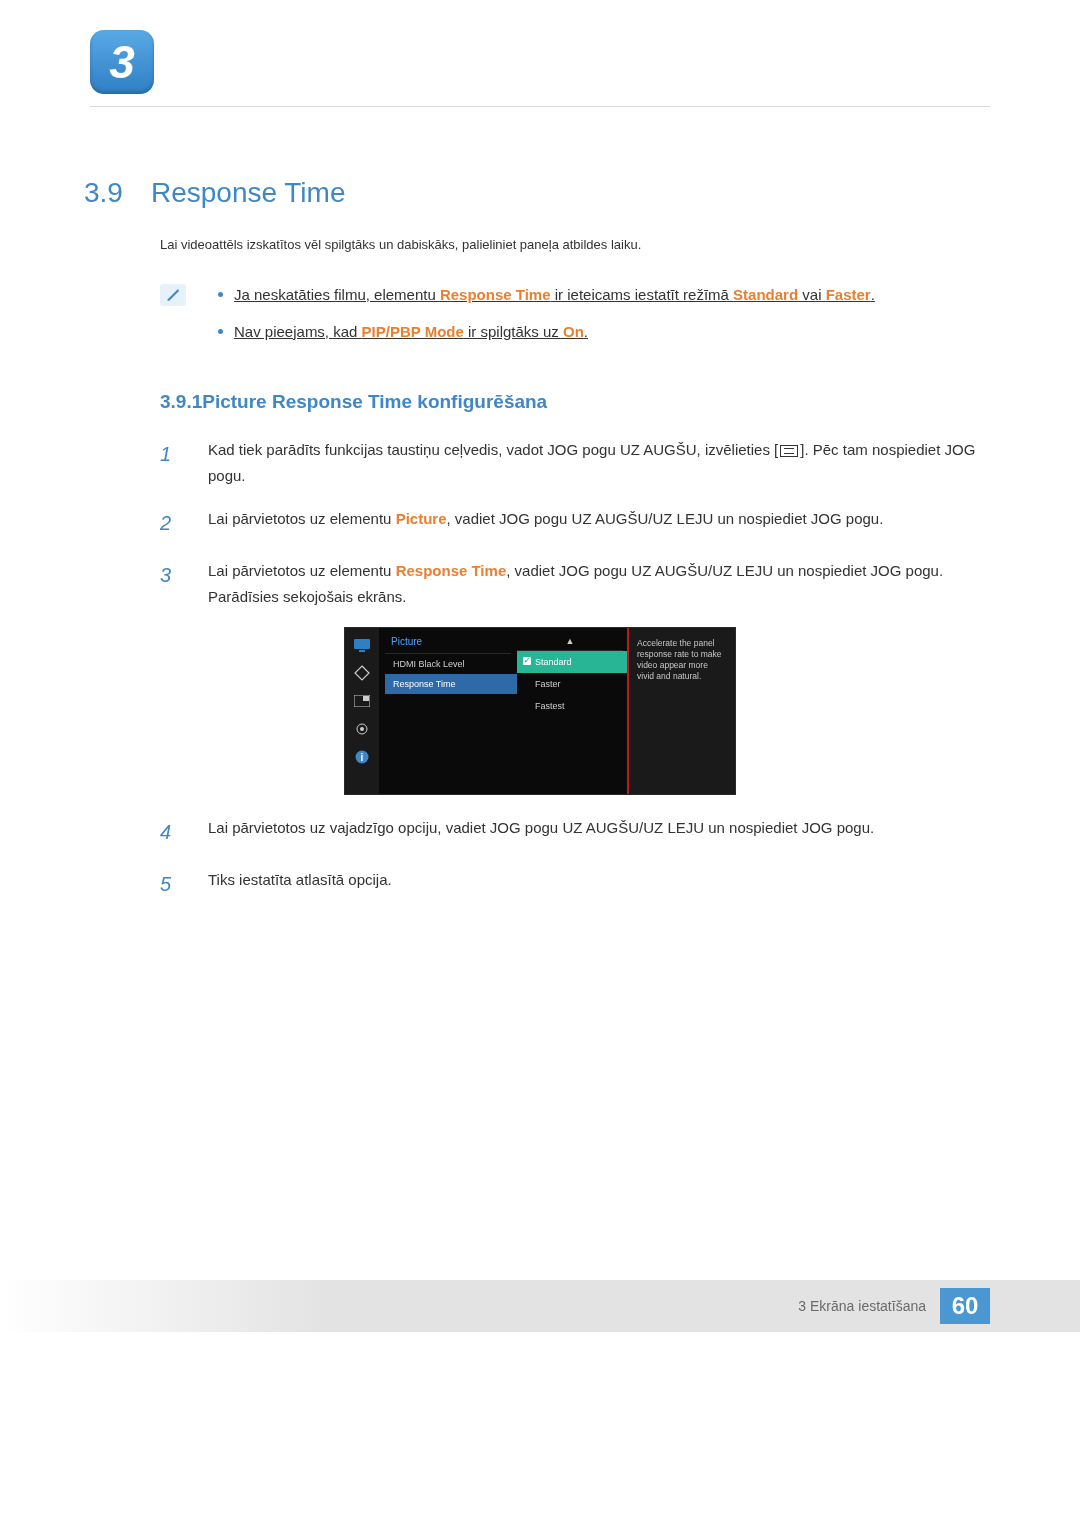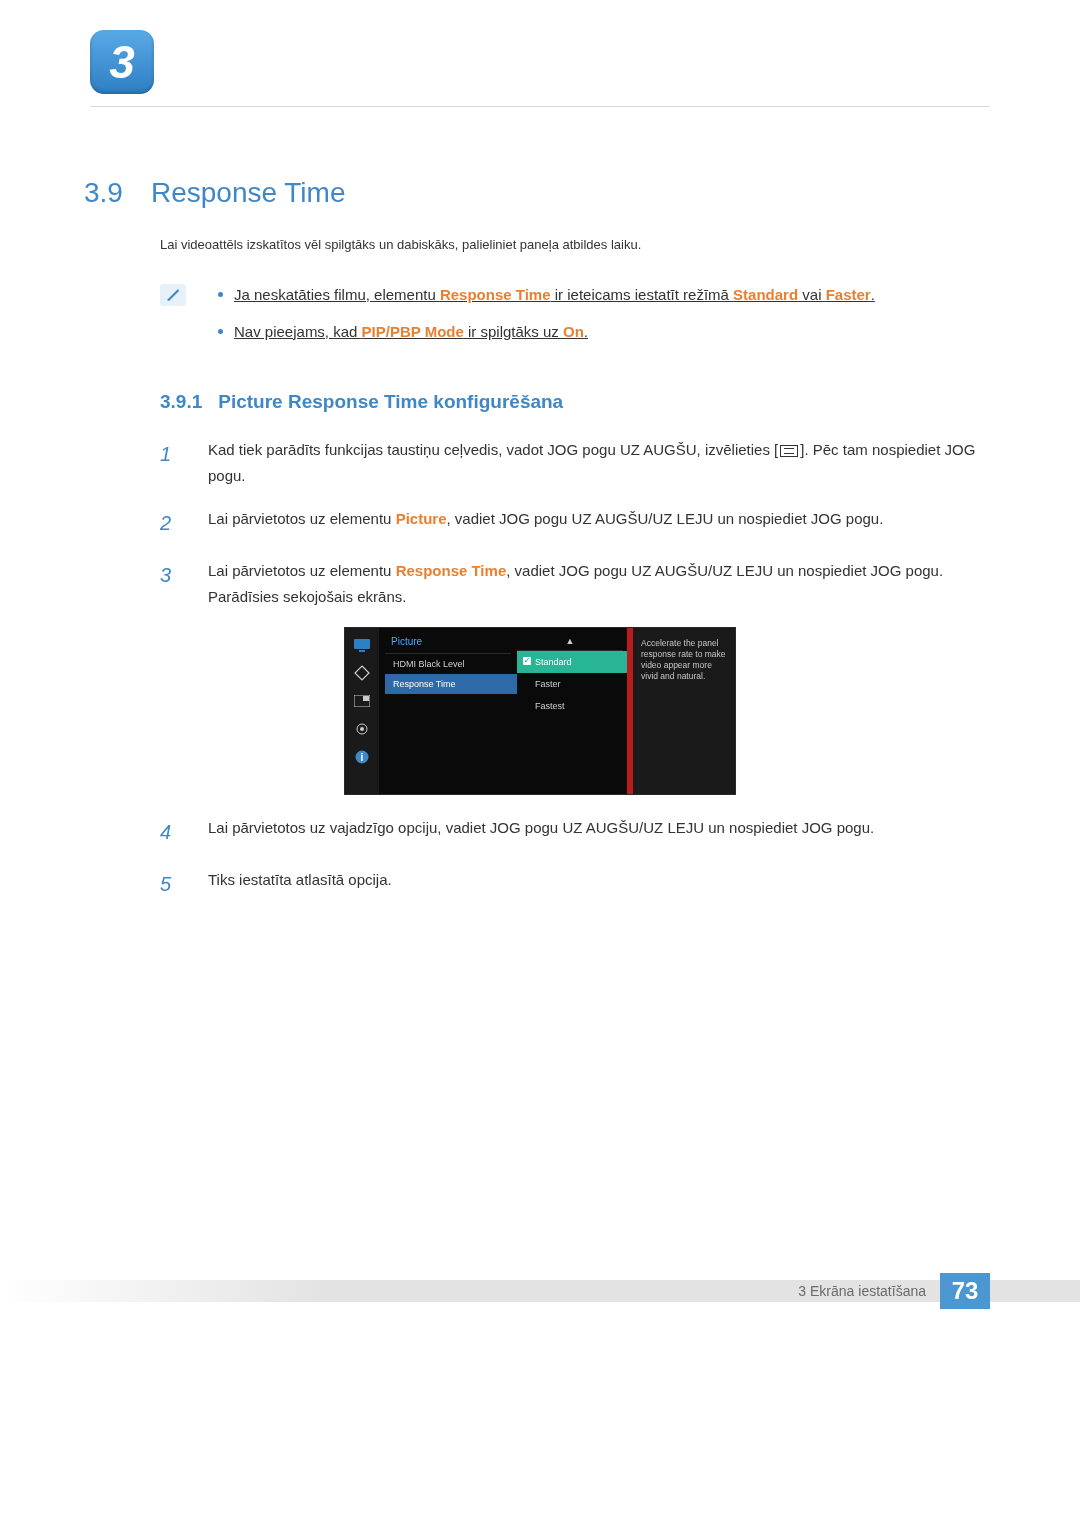--- a/index.html
+++ b/index.html
@@ -96,21 +96,21 @@
     content: "";
     width: 5px; height: 5px;
     background: #3f87c6;
     border-radius: 50%;
     position: absolute;
     left: 4px; top: 8px;
   }
   .hl { color: #e97f2f; font-weight: bold; }
   .subsection-header {
     display: flex;
-    gap: 16px;
+    gap: 0;
     color: #3f87c6;
     font-size: 19px;
     font-weight: bold;
     margin-left: 70px;
     margin-bottom: 24px;
   }
   .steps { margin-left: 70px; }
   .step {
     display: flex;
     gap: 18px;
@@ -217,27 +217,27 @@
     text-align: center;
     border-radius: 1px;
   }
   .osd-desc {
     width: 108px;
     background: #1a1a1a;
     padding: 10px 8px;
     font-size: 8.5px;
     line-height: 1.3;
     color: #c8c8c8;
-    border-left: 6px solid #b91c1c;
+    border-left: 2px solid #b91c1c;
   }
   .footer {
     position: absolute;
     top: 1280px;
     left: 0; right: 0;
-    height: 22px;
+    height: 52px;
     background: linear-gradient(90deg, rgba(230,230,230,0) 0%, #e3e3e3 30%, #e3e3e3 100%);
     display: flex;
     align-items: center;
     justify-content: flex-end;
     padding-right: 0;
   }
   .footer-text {
     color: #6b6b6b;
     font-size: 14px;
     margin-right: 14px;
@@ -366,14 +366,14 @@
     </div>
     <div class="step">
       <div class="step-num">5</div>
       <div class="step-body">Tiks iestatīta atlasītā opcija.</div>
     </div>
   </div>
 </div>
 
 <div class="footer">
   <span class="footer-text">3 Ekrāna iestatīšana</span>
-  <span class="page-number">73</span>
+  <span class="page-number">60</span>
 </div>
 
 </body></html>

